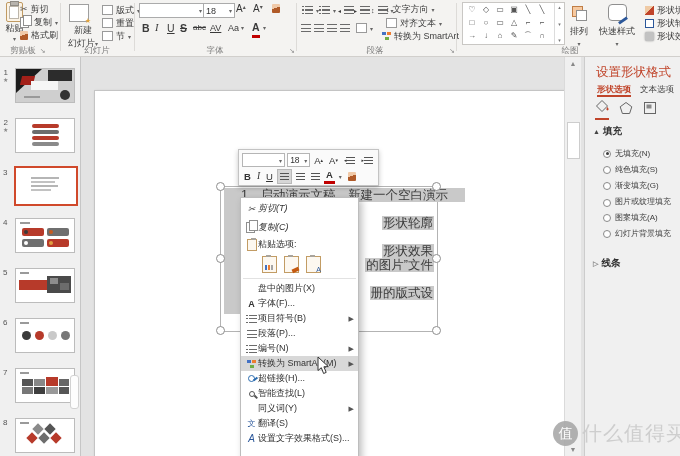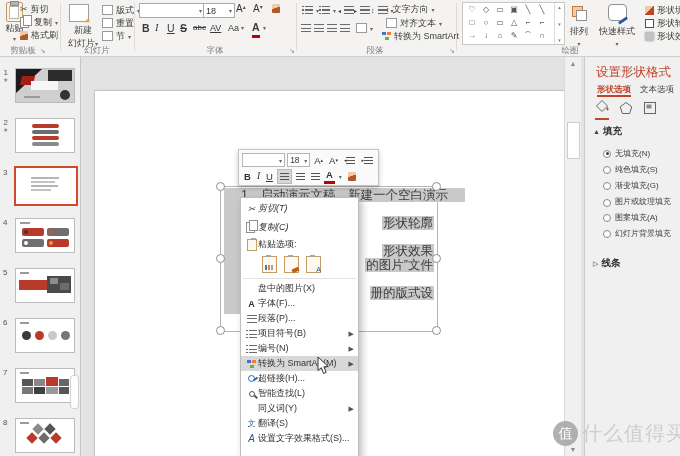--- a/index.html
+++ b/index.html
@@ -508,30 +508,30 @@
         <span>盘中的图片(X)</span>
       </div>
       <div class="citem">
         <span class="mi">
           <span class="mi-fontA"></span>
         </span>
         <span>字体(F)...</span>
       </div>
       <div class="citem">
         <span class="mi">
-          <span class="mi-para"></span>
-        </span>
-        <span>段落(P)...</span>
-      </div>
-      <div class="citem">
-        <span class="mi">
           <span class="ic-dotlines"></span>
         </span>
         <span>项目符号(B)</span>
         <span class="arrow">▶</span>
+      </div>
+      <div class="citem">
+        <span class="mi">
+          <span class="mi-para"></span>
+        </span>
+        <span>段落(P)...</span>
       </div>
       <div class="citem">
         <span class="mi">
           <span class="ic-dotlines"></span>
         </span>
         <span>编号(N)</span>
         <span class="arrow">▶</span>
       </div>
       <div class="citem hl">
         <span class="mi">

